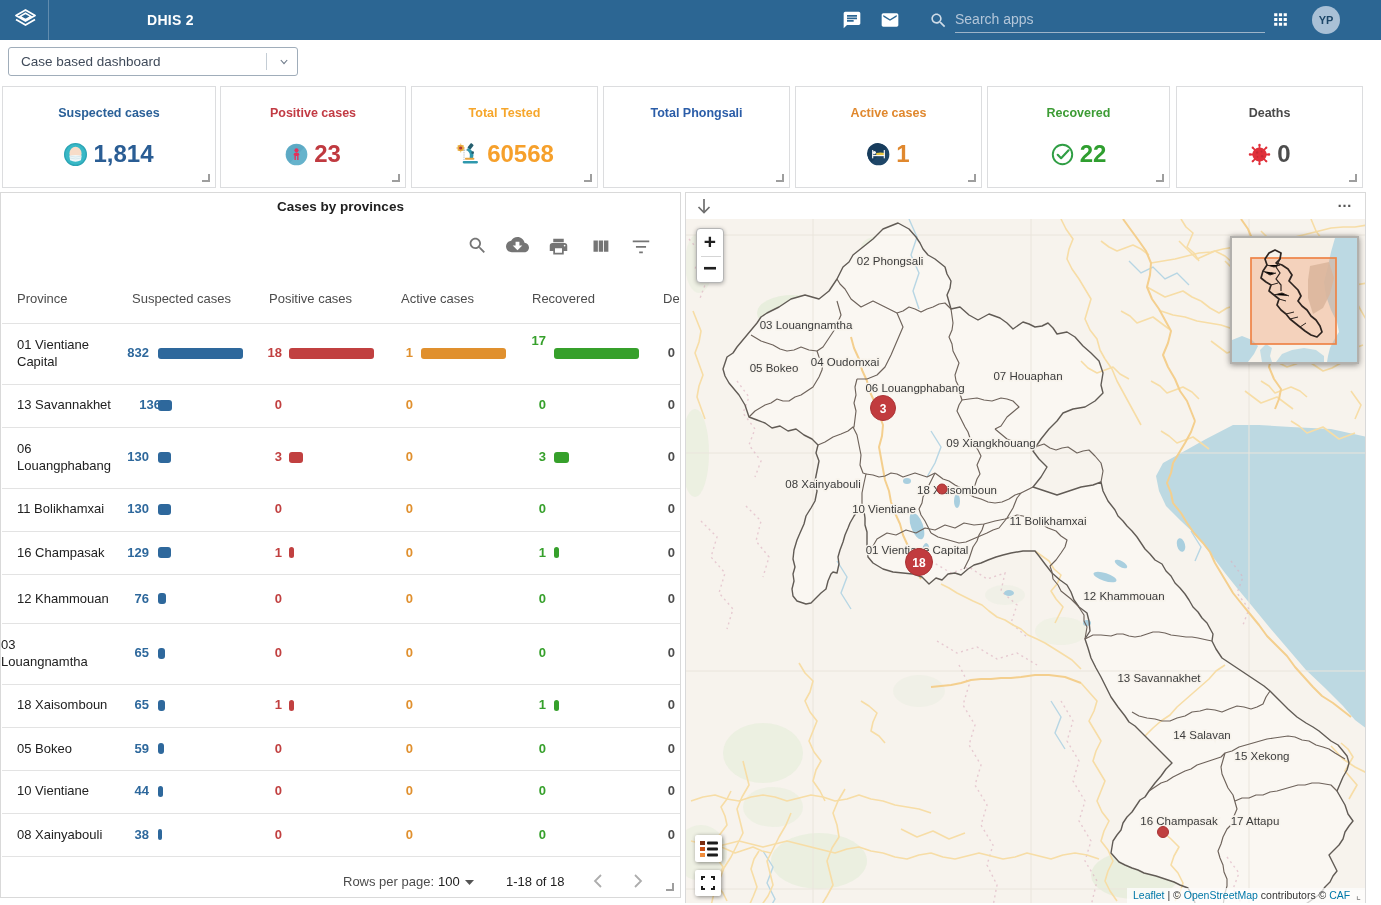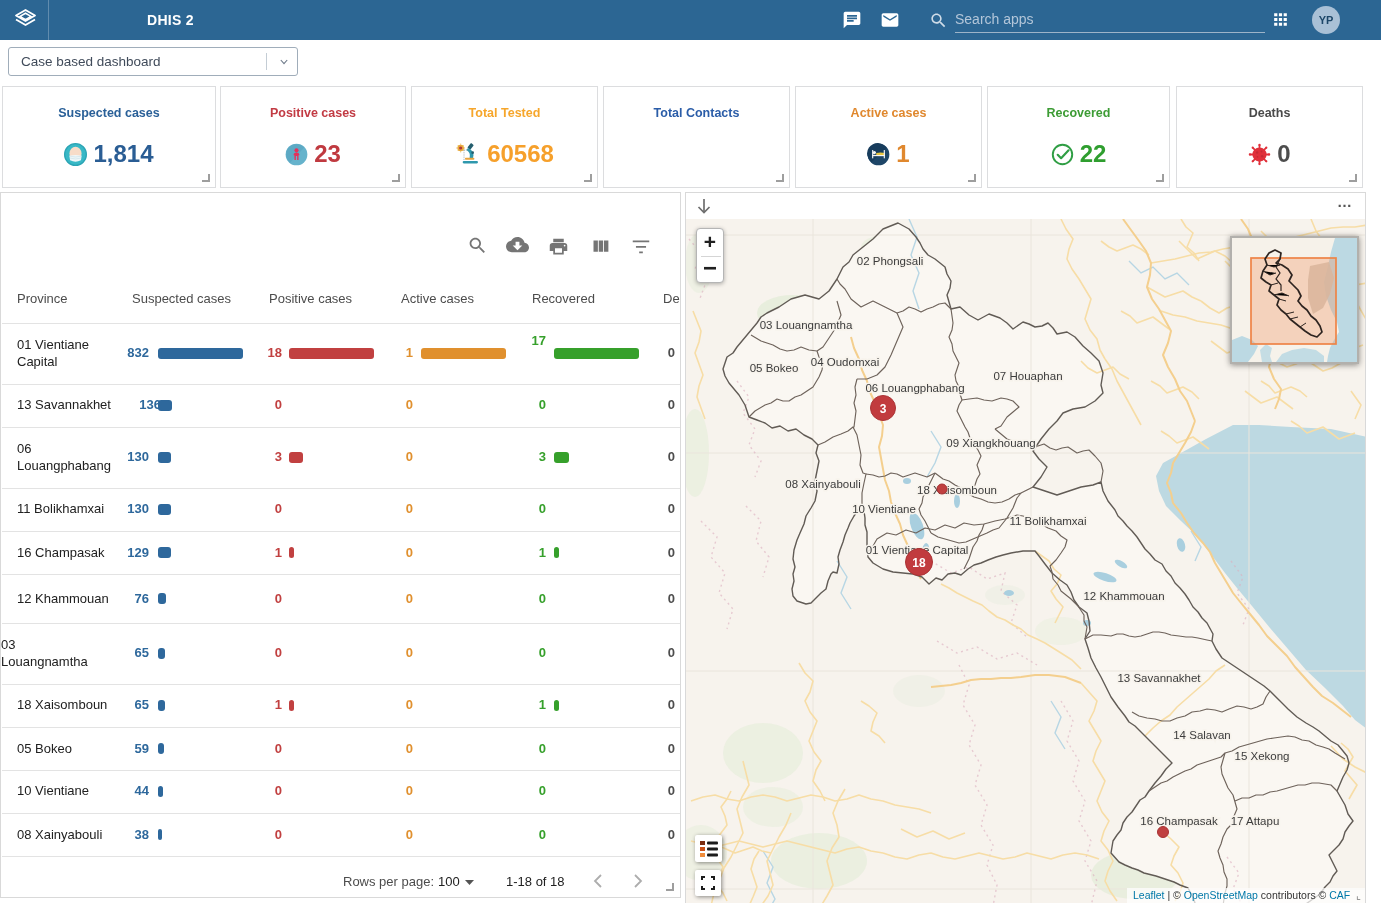--- a/index.html
+++ b/index.html
@@ -129,21 +129,21 @@
 <rect x="24" y="14" width="4" height="4" rx="2" fill="#255e6e"></rect>
 <rect x="11" y="28.5" width="23" height="3.6" rx="1.7" fill="#2e98ad"></rect>
 <path d="M13 12 L13 27" stroke="#9aa4aa" stroke-width="1.2" stroke-dasharray="1.8 1.5"></path>
 <path d="M13 12 H18" stroke="#9aa4aa" stroke-width="1.2" stroke-dasharray="1.8 1.5"></path>
 </svg>
         <span style="font-size:24px; font-weight:bold; color:#f6a02b;">60568</span>
       </div>
 <div class="rsz"></div>
     </div>
 <div class="card" style="left:603px; width:187px;">
-<div class="ct" style="color:#2b5da8;">Total Contacts</div>
+<div class="ct" style="color:#2b5da8;">Total Phongsali</div>
 <div class="rsz"></div>
     </div>
 <div class="card" style="left:795px; width:187px;">
 <div class="ct" style="color:#e0882e;">Active cases</div>
 <div class="row" style="top:53px;">
         <svg width="23" height="23" viewBox="0 0 36 36">
 <circle cx="18" cy="18" r="17" fill="#1e4668"></circle>
 <path d="M3 7 A17 17 0 0 1 31 8 L7 30 A17 17 0 0 1 3 7" fill="#173c5c"></path>
 <circle cx="11.5" cy="15" r="2.6" fill="#f5f5f5"></circle>
 <rect x="8" y="11" width="1.8" height="13" fill="#f5f5f5"></rect>
@@ -198,20 +198,21 @@
             <circle cx="14" cy="20.5" r="1.3"></circle>
 </g>
 </svg>
         <span style="font-size:24px; font-weight:bold; color:#4d4d4d;">0</span>
       </div>
 <div class="rsz"></div>
     </div>
   </div>
 
 <div id="tablePanel">
+  <div id="tableTitle">Cases by provinces</div>
   <div id="tbody">
 <svg style="position:absolute; left:466px; top:42px;" width="21" height="21" viewBox="0 0 24 24">
         <path fill="#757575" d="M15.5 14h-.79l-.28-.27C15.41 12.59 16 11.11 16 9.5 16 5.91 13.09 3 9.5 3S3 5.91 3 9.5 5.91 16 9.5 16c1.61 0 3.09-.59 4.23-1.57l.27.28v.79l5 4.99L20.49 19l-4.99-5zm-6 0C7.01 14 5 11.99 5 9.5S7.01 5 9.5 5 14 7.01 14 9.5 11.99 14 9.5 14z"></path>
       </svg>
 <svg style="position:absolute; left:505px; top:43px;" width="23" height="21" viewBox="0 0 24 20">
         <path fill="#757575" d="M19.35 6.04C18.67 2.59 15.64 0 12 0 9.11 0 6.6 1.64 5.35 4.04 2.34 4.36 0 6.91 0 10c0 3.31 2.69 6 6 6h13c2.76 0 5-2.24 5-5 0-2.64-2.05-4.78-4.65-4.96zM17 9l-5 5-5-5h3V5h4v4h3z"></path>
       </svg>
 <svg style="position:absolute; left:547px; top:43px;" width="21" height="21" viewBox="0 0 24 24">
         <path fill="#757575" d="M19 8H5c-1.66 0-3 1.34-3 3v6h4v4h12v-4h4v-6c0-1.66-1.34-3-3-3zm-3 11H8v-5h8v5zm3-7c-.55 0-1-.45-1-1s.45-1 1-1 1 .45 1 1-.45 1-1 1zm-1-9H6v4h12V3z"></path>
       </svg>

